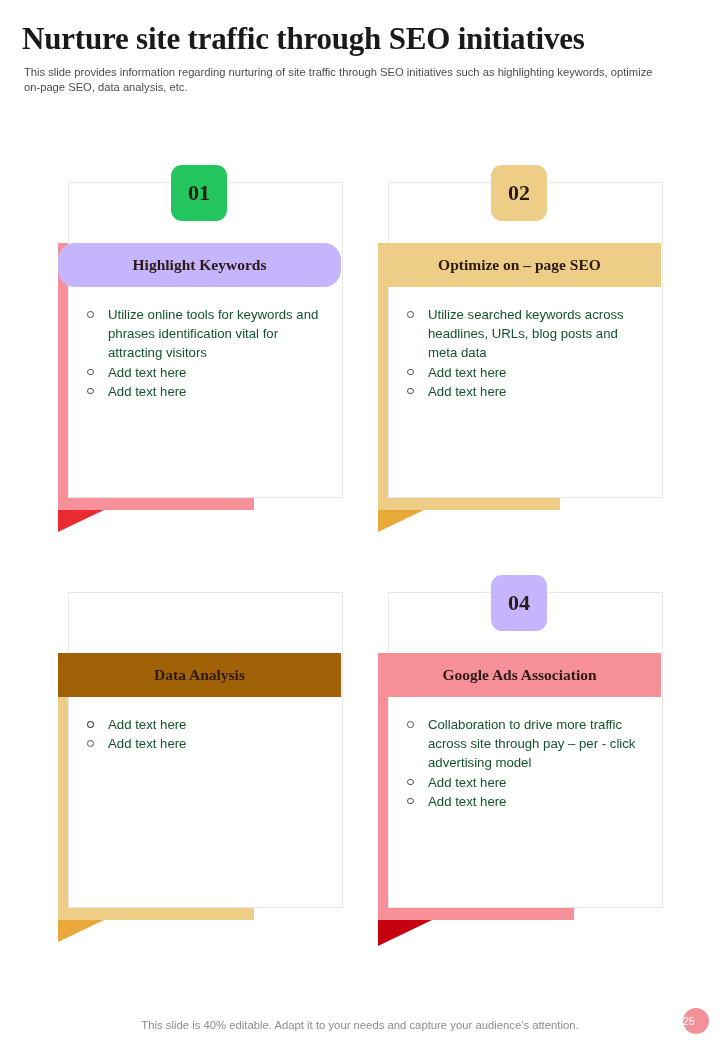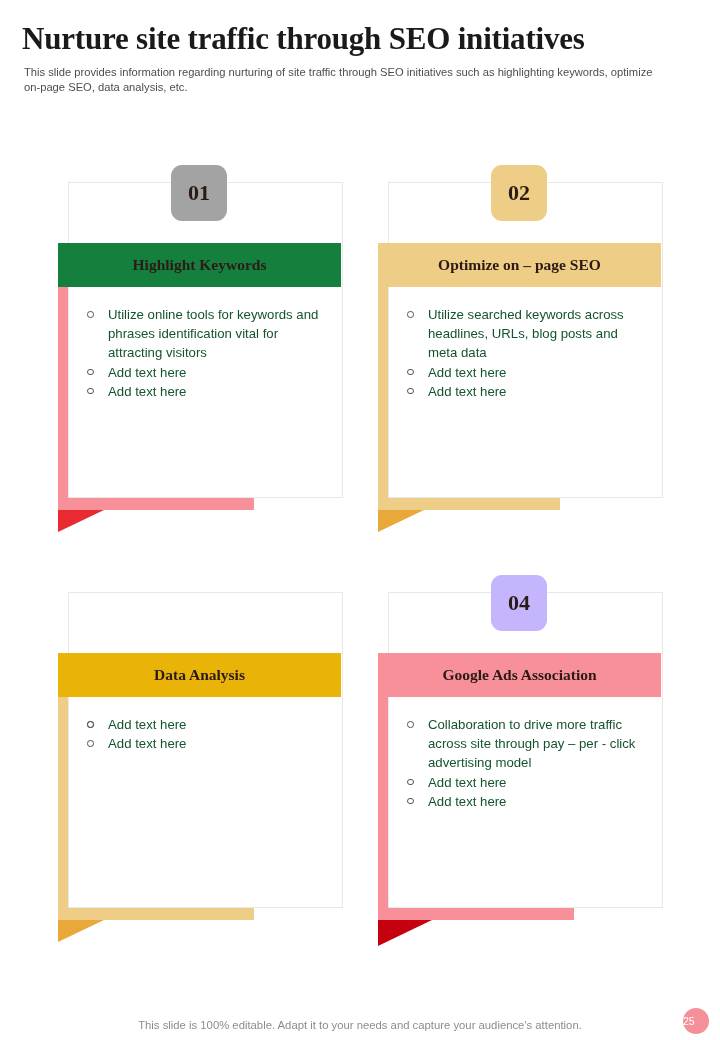--- a/index.html
+++ b/index.html
@@ -202,24 +202,24 @@
 
 <div class="cards">
 
   <div class="card-row">
 
     <div class="card col1">
       <div class="card-frame-left" style="background: rgb(247, 144, 153);"></div>
       <div class="card-frame-bottom" style="background: rgb(247, 144, 153); width: 196px;"></div>
       <div class="card-fold" style="border-width: 0px 0px 22px 46.2px; border-color: transparent transparent transparent rgb(233, 43, 49); bottom: -22px;"></div>
       <div class="card-box"></div>
-      <div class="card-band" style="background: #15803d;">
+      <div class="card-band" style="background: #c4b5fd; border-radius: 17px;">
         <span class="card-band-title">Highlight Keywords</span>
       </div>
-      <div class="card-badge" style="background: #a3a3a3;">
+      <div class="card-badge" style="background: #22c55e;">
         <span class="card-badge-text">01</span>
       </div>
       <ul class="card-bullets">
         <li>
           <span class="bullet-marker"></span>
           <span>Utilize online tools for keywords and phrases identification vital for attracting visitors</span>
         </li>
         <li>
           <span class="bullet-marker"></span>
           <span>Add text here</span>
@@ -260,21 +260,21 @@
 
   </div>
 
   <div class="card-row">
 
     <div class="card col1">
       <div class="card-frame-left" style="background: rgb(238, 205, 134);"></div>
       <div class="card-frame-bottom" style="background: rgb(238, 205, 134); width: 196px;"></div>
       <div class="card-fold" style="border-width: 0px 0px 22px 46.2px; border-color: transparent transparent transparent rgb(232, 169, 58); bottom: -22px;"></div>
       <div class="card-box"></div>
-      <div class="card-band" style="background: #eab308;">
+      <div class="card-band" style="background: #a16207;">
         <span class="card-band-title">Data Analysis</span>
       </div>
       <ul class="card-bullets">
         <li>
           <span class="bullet-marker"></span>
         </li>
         <li>
           <span class="bullet-marker"></span>
           <span>Add text here</span>
         </li>
@@ -309,16 +309,16 @@
           <span class="bullet-marker"></span>
           <span>Add text here</span>
         </li>
       </ul>
     </div>
 
   </div>
 
 </div>
 
-<div class="footer-note">This slide is 100% editable. Adapt it to your needs and capture your audience's attention.</div>
+<div class="footer-note">This slide is 40% editable. Adapt it to your needs and capture your audience's attention.</div>
 <div class="page-badge">
   <span class="page-badge-text">25</span>
 </div>
 
 </body></html>

